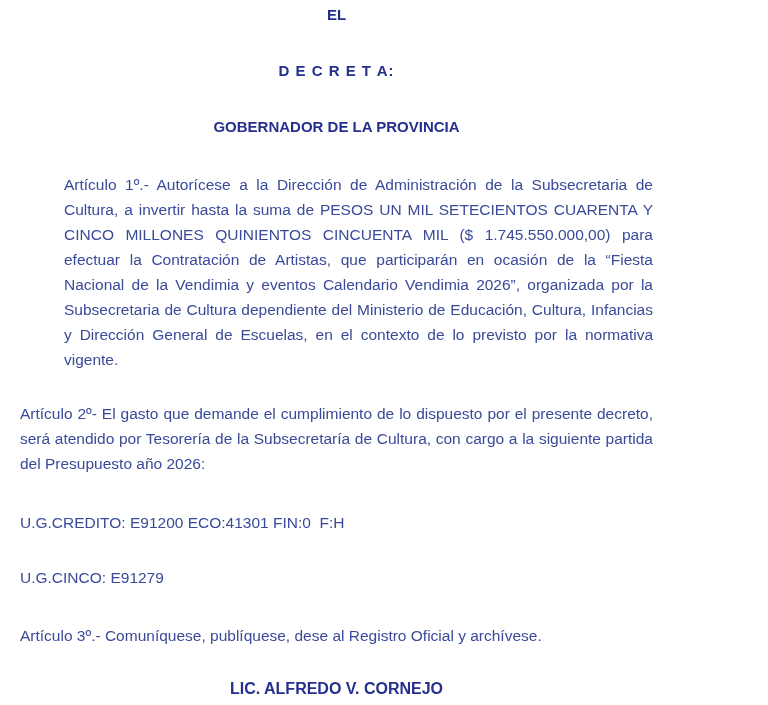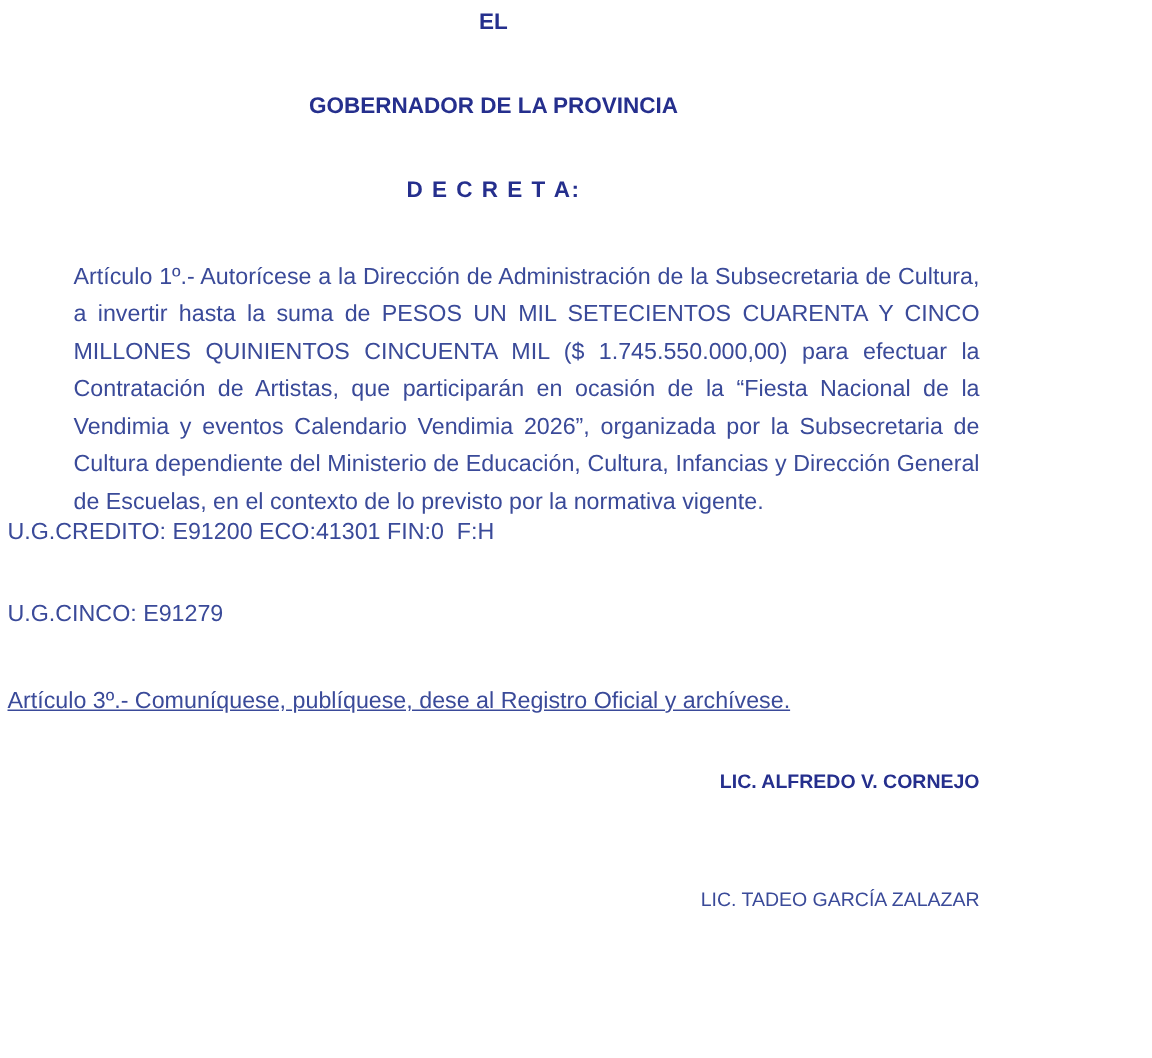--- a/index.html
+++ b/index.html
@@ -11,21 +11,21 @@
   html, body {
     width: 768px;
     height: 705px;
     background: var(--background);
     overflow: hidden;
     font-family: "Liberation Sans", "DejaVu Sans", sans-serif;
   }
   .page {
     width: 680px;
     height: 705px;
-    padding: 7px 27px 0 5px;
+    padding: 7px 27px 0 20px;
     background: var(--background);
   }
   .heading {
     text-align: center;
     font-weight: bold;
     font-size: 15px;
     line-height: 16px;
     color: var(--heading-text);
   }
   .heading-el { margin-top: 0; }
@@ -38,59 +38,59 @@
     text-align: justify;
   }
   .article-1 { margin-top: 37px; margin-left: 44px; }
   .article-2 { margin-top: 29px; }
   .budget-line {
     font-size: 15.5px;
     line-height: 16px;
     color: var(--body-text);
     white-space: pre-wrap;
   }
-  .budget-credit { }
+  .budget-credit { margin-top: 39px; }
   .budget-expense { margin-top: 39px; }
   .article-3 {
     margin-top: 42px;
     font-size: 15.5px;
     line-height: 16px;
     color: var(--body-text);
     text-align: left;
-    text-decoration: underline;
   }
   .signature {
-    text-align: right;
-    font-size: 13px;
+    text-align: center;
+    font-size: 16px;
     line-height: 16px;
     color: var(--body-text);
   }
   .signature-primary {
     margin-top: 37px;
     font-weight: bold;
     color: var(--heading-text);
   }
   .signature-secondary {
     margin-top: 63px;
     font-weight: normal;
   }
 </style>
 </head>
 <body>
 
 <div class="page">
 
   <div class="heading heading-el">EL</div>
 
+  <div class="heading heading-decreta">D E C R E T A:</div>
+
   <div class="heading heading-gobernador">GOBERNADOR DE LA PROVINCIA</div>
-
-  <div class="heading heading-decreta">D E C R E T A:</div>
 
   <p class="para article-1">Artículo 1º.- Autorícese a la Dirección de Administración de la Subsecretaria de Cultura, a invertir hasta la suma de PESOS UN MIL SETECIENTOS CUARENTA Y CINCO MILLONES QUINIENTOS CINCUENTA MIL ($ 1.745.550.000,00) para efectuar la Contratación de Artistas, que participarán en ocasión de la “Fiesta Nacional de la Vendimia y eventos Calendario Vendimia 2026”, organizada por la Subsecretaria de Cultura dependiente del Ministerio de Educación, Cultura, Infancias y Dirección General de Escuelas, en el contexto de lo previsto por la normativa vigente.</p>
 
+  <p class="para article-2">Artículo 2º- El gasto que demande el cumplimiento de lo dispuesto por el presente decreto, será atendido por Tesorería de la Subsecretaría de Cultura, con cargo a la siguiente partida del Presupuesto año 2026:</p>
 
   <div class="budget-line budget-credit">U.G.CREDITO: E91200 ECO:41301 FIN:0  F:H</div>
 
   <div class="budget-line budget-expense">U.G.CINCO: E91279</div>
 
   <div class="article-3">Artículo 3º.- Comuníquese, publíquese, dese al Registro Oficial y archívese.</div>
 
   <div class="signature signature-primary">LIC. ALFREDO V. CORNEJO</div>
 
   <div class="signature signature-secondary">LIC. TADEO GARCÍA ZALAZAR</div>

